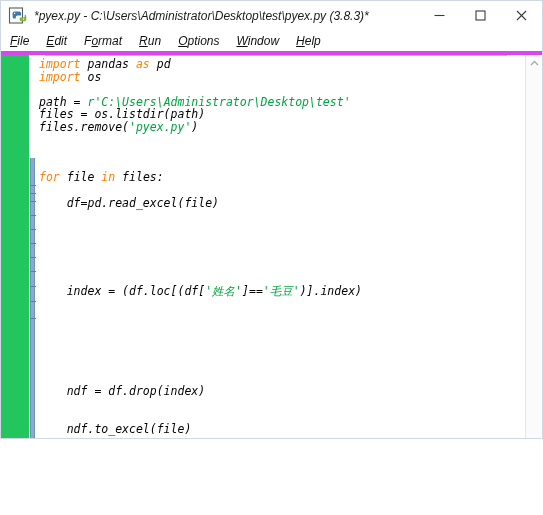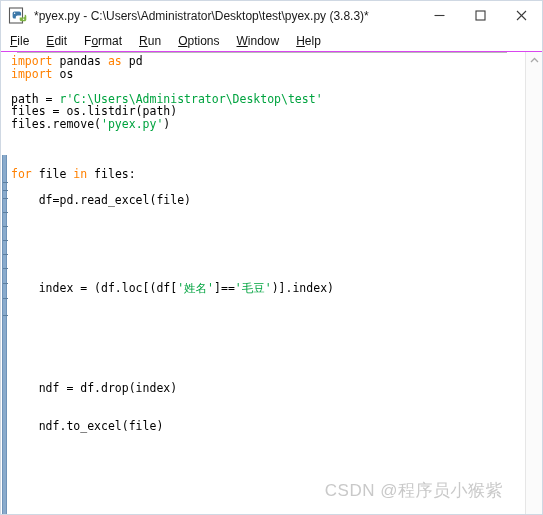--- a/index.html
+++ b/index.html
@@ -6,25 +6,26 @@
     margin: 0;
     padding: 0;
     background: #ffffff;
   }
   body {
     font-family: "Liberation Sans", sans-serif;
   }
   #app {
     position: relative;
     width: 543px;
-    height: 515px;
+    height: 439px;
     background: #22c55e;
     border: 1px solid #cfd8e3;
     box-sizing: border-box;
     overflow: hidden;
+    font-style: italic;
   }
 
   
   .titlebar {
     position: relative;
     height: 29px;
     background: #ffffff;
     display: flex;
     align-items: center;
     box-sizing: border-box;
@@ -84,21 +85,22 @@
   .menu-item .mn {
     text-decoration: underline;
   }
 
   
   .editor-wrap {
     position: relative;
     height: 465px;
     display: flex;
     box-sizing: border-box;
-    border-top: 1px solid #d946ef;
+    border-top: 4px solid #d946ef;
+    padding-left: 28px;
   }
   .gutter {
     position: relative;
     width: 8px;
     flex: 0 0 8px;
     background: #ffffff;
   }
   
   .guide-bar {
     position: absolute;

